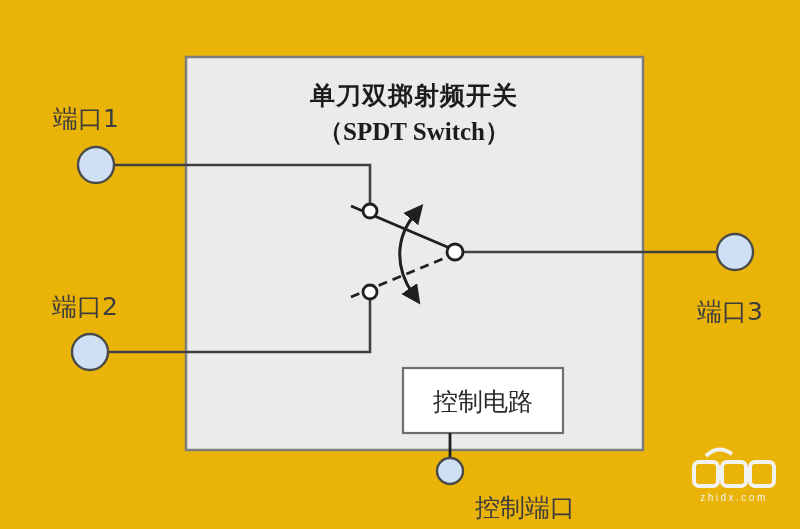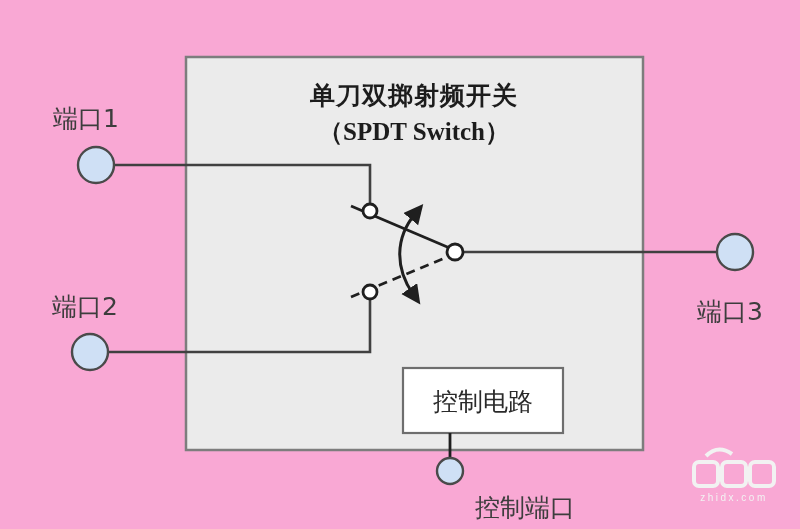--- a/index.html
+++ b/index.html
@@ -4,21 +4,21 @@
 <style>
   html, body {
     margin: 0;
     padding: 0;
     background: #ffffff;
   }
   #page {
     position: relative;
     width: 800px;
     height: 529px;
-    background: #f9a8d4;
+    background: #eab308;
     overflow: hidden;
     font-family: "Liberation Sans", "DejaVu Sans", sans-serif;
   }
   #diagram-svg {
     position: absolute;
     left: 0;
     top: 0;
     width: 800px;
     height: 529px;
   }

